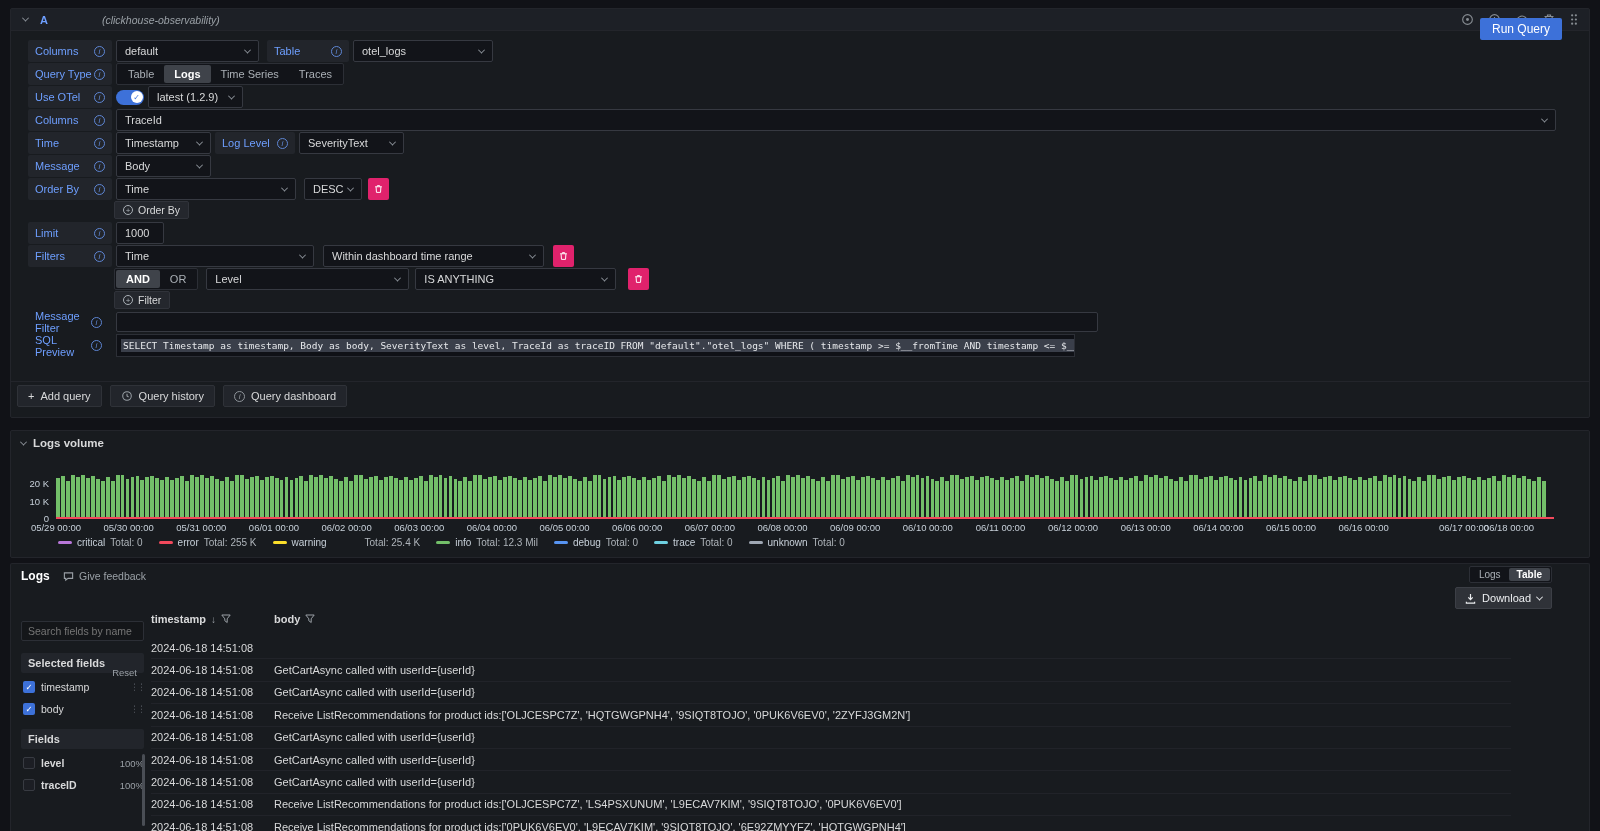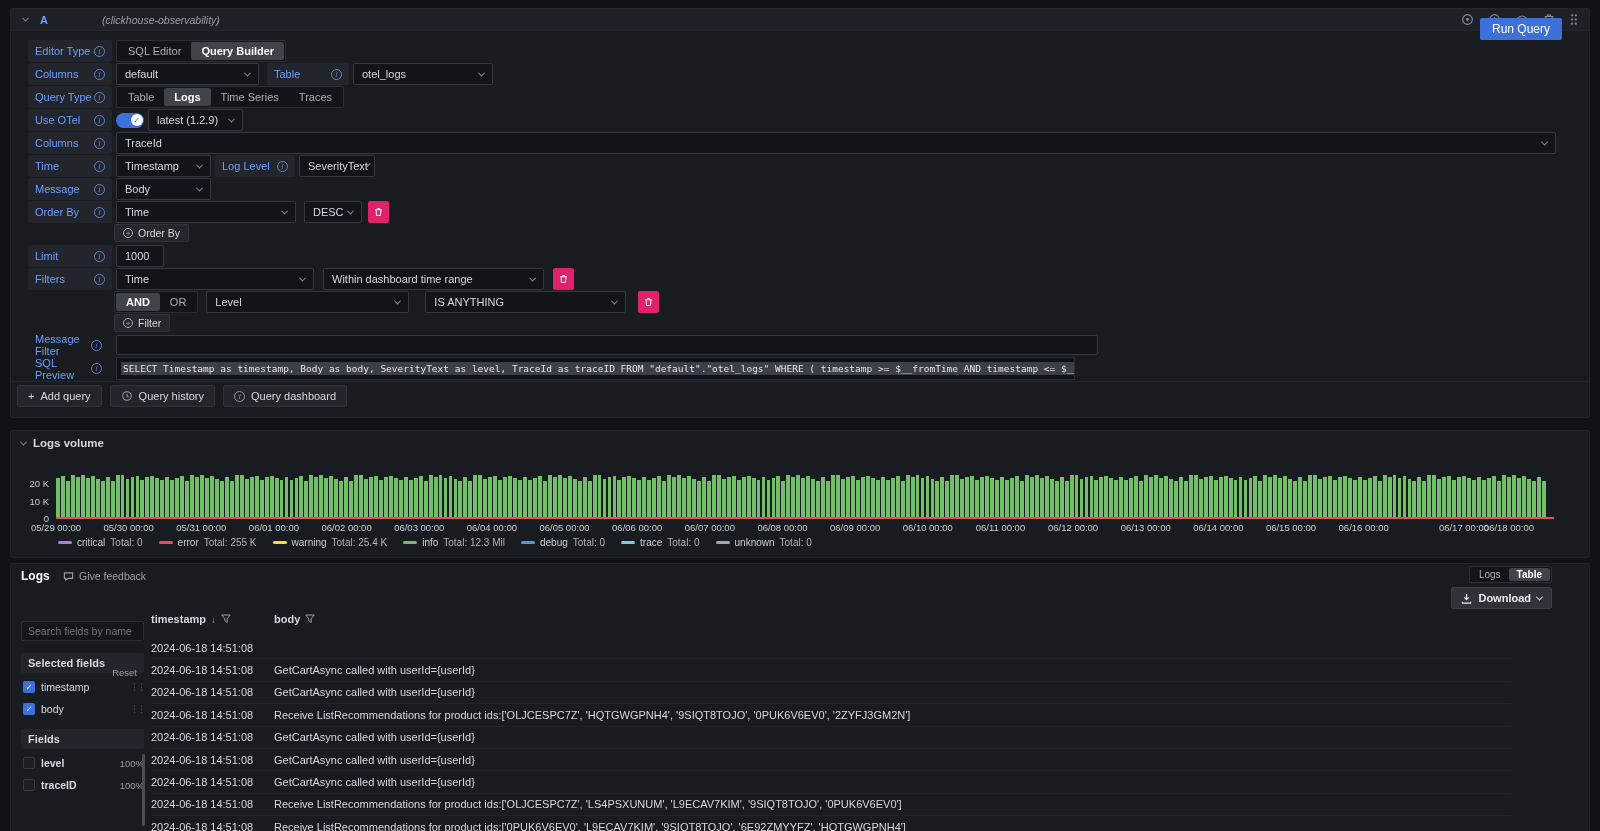--- a/index.html
+++ b/index.html
@@ -58,21 +58,21 @@
   .legend { display:flex; align-items:center; gap:16px; margin:2px 0 0 47px; }
   .legend-item { display:flex; align-items:center; gap:5px; font-size:10px; color:#c7d0d9; }
   .swatch { width:14px; height:3px; border-radius:2px; }
 
   
   .logs-panel { top:563px; height:275px; border-bottom:none; }
   .lp-title { position:absolute; left:10px; top:5px; font-size:12px; font-weight:bold; color:#fff; }
   .feedback { position:absolute; left:52px; top:6px; display:flex; align-items:center; gap:5px; font-size:10.5px; color:#9aa0a6; }
   .view-toggle { position:absolute; right:37px; top:2px; height:17px; padding:1px; }
   .view-toggle .seg-item { height:13px; line-height:13px; font-size:10px; padding:0 8px; }
-  .download { position:absolute; right:37px; top:23px; display:inline-flex; align-items:center; gap:6px; height:22px; padding:0 9px; background:#2f3238; border:1px solid #3c3f46; border-radius:2px; font-size:11px; font-weight:700; color:#eceef0; }
+  .download { position:absolute; right:37px; top:23px; display:inline-flex; align-items:center; gap:6px; height:22px; padding:0 9px; background:#2f3238; border:1px solid #3c3f46; border-radius:2px; font-size:11px; font-weight:400; color:#eceef0; }
 
   .sidebar { position:absolute; left:10px; top:57px; width:123px; }
   .sb-search { width:123px; height:20px; background:#141619; border:1px solid #2c2f36; border-radius:2px; color:#d8d9da; font-size:10.5px; padding:0 6px; font-family:inherit; }
   .sb-strip { margin-top:12px; height:20px; background:#22252b; border-radius:2px; display:flex; align-items:center; justify-content:space-between; padding:0 7px; font-size:11px; font-weight:bold; color:#d8d9da; }
   .sb-strip .reset { font-size:9.5px; font-weight:normal; color:#9aa0a6;margin-top:19px; }
   .sb-row { display:flex; align-items:center; gap:6px; height:16px; margin:6px 0 0 2px; font-size:10.5px; color:#d8d9da; }
   .cbox { width:12px; height:12px; border-radius:2px; flex:none; display:flex; align-items:center; justify-content:center; font-size:8.5px; color:#fff; }
   .cbox.on { background:#3d71d9; }
   .cbox.off { background:#1c1e24; border:1px solid #383b42; }
   .grip { margin-left:auto; color:#5a5e66; font-size:9px; letter-spacing:-2px; }
@@ -134,30 +134,20 @@
                 <circle cx="7" cy="11.5" r="1.2"></circle>
               </g>
             </svg>
           </span>
       </span>
     </div>
     <button class="run-query">Run Query</button>
 
     <div class="form">
 
-      <div class="frow">
-        <div class="flabel">
-            <span>Editor Type</span>
-            <span class="info"></span>
-          </div>
-        <div class="seg">
-            <span class="seg-item">SQL Editor</span>
-            <span class="seg-item active">Query Builder</span>
-          </div>
-      </div>
 
       <div class="frow">
         <div class="flabel">
             <span>Columns</span>
             <span class="info"></span>
           </div>
         <div class="sel" style="width:143px">
             <span>default</span>
             <span class="cv"></span>
           </div>
@@ -215,21 +205,21 @@
             <span class="info"></span>
           </div>
         <div class="sel" style="width:95px">
             <span>Timestamp</span>
             <span class="cv"></span>
           </div>
         <div class="flabel w80">
             <span>Log Level</span>
             <span class="info"></span>
           </div>
-        <div class="sel" style="width:76px">
+        <div class="sel" style="width:105px">
             <span>SeverityText</span>
             <span class="cv"></span>
           </div>
       </div>
 
       <div class="frow">
         <div class="flabel">
             <span>Message</span>
             <span class="info"></span>
           </div>
@@ -296,21 +286,21 @@
 
       <div class="frow indent">
         <div class="seg">
             <span class="seg-item active">AND</span>
             <span class="seg-item">OR</span>
           </div>
         <div class="sel" style="width:203px;margin-left:4px">
             <span>Level</span>
             <span class="cv"></span>
           </div>
-        <div class="sel" style="width:201px;margin-left:12px">
+        <div class="sel" style="width:201px;margin-left:2px">
             <span>IS ANYTHING</span>
             <span class="cv"></span>
           </div>
         <button class="trash" style="margin-left:8px">
             <svg width="10" height="12" viewBox="0 0 12 13">
               <path d="M1.5 3.5h9M4.5 3.3V2h3v1.3M2.8 3.8l.5 7.2h5.4l.5-7.2" stroke="#fff" fill="none" stroke-width="1.3"></path>
             </svg>
           </button>
       </div>
 
@@ -707,21 +697,21 @@
           <span style="color: rgb(174, 180, 186);">Total: 0</span>
         </span>
         <span class="legend-item">
           <span class="swatch" style="background: rgb(242, 73, 92);"></span>
           <span>error</span>
           <span style="color: rgb(174, 180, 186);">Total: 255 K</span>
         </span>
         <span class="legend-item">
           <span class="swatch" style="background: rgb(250, 222, 42);"></span>
           <span>warning</span>
-          <span style="color: rgb(174, 180, 186);">Total: 25.4 K</span>
+          <span style="color: rgb(174, 180, 186); margin-left: 33px;">Total: 25.4 K</span>
         </span>
         <span class="legend-item">
           <span class="swatch" style="background: rgb(115, 191, 105);"></span>
           <span>info</span>
           <span style="color: rgb(174, 180, 186);">Total: 12.3 Mil</span>
         </span>
         <span class="legend-item">
           <span class="swatch" style="background: rgb(87, 148, 242);"></span>
           <span>debug</span>
           <span style="color: rgb(174, 180, 186);">Total: 0</span>

